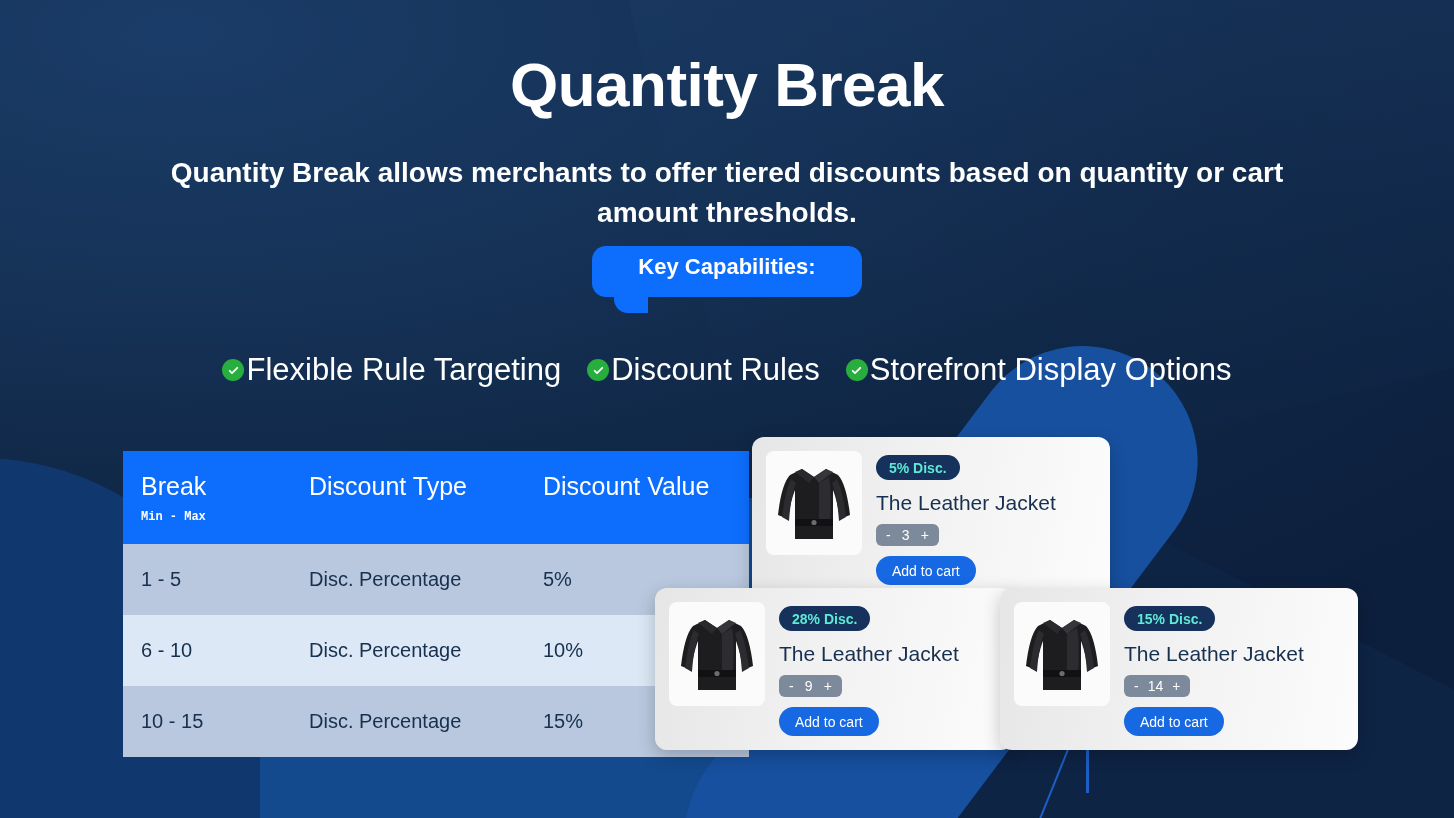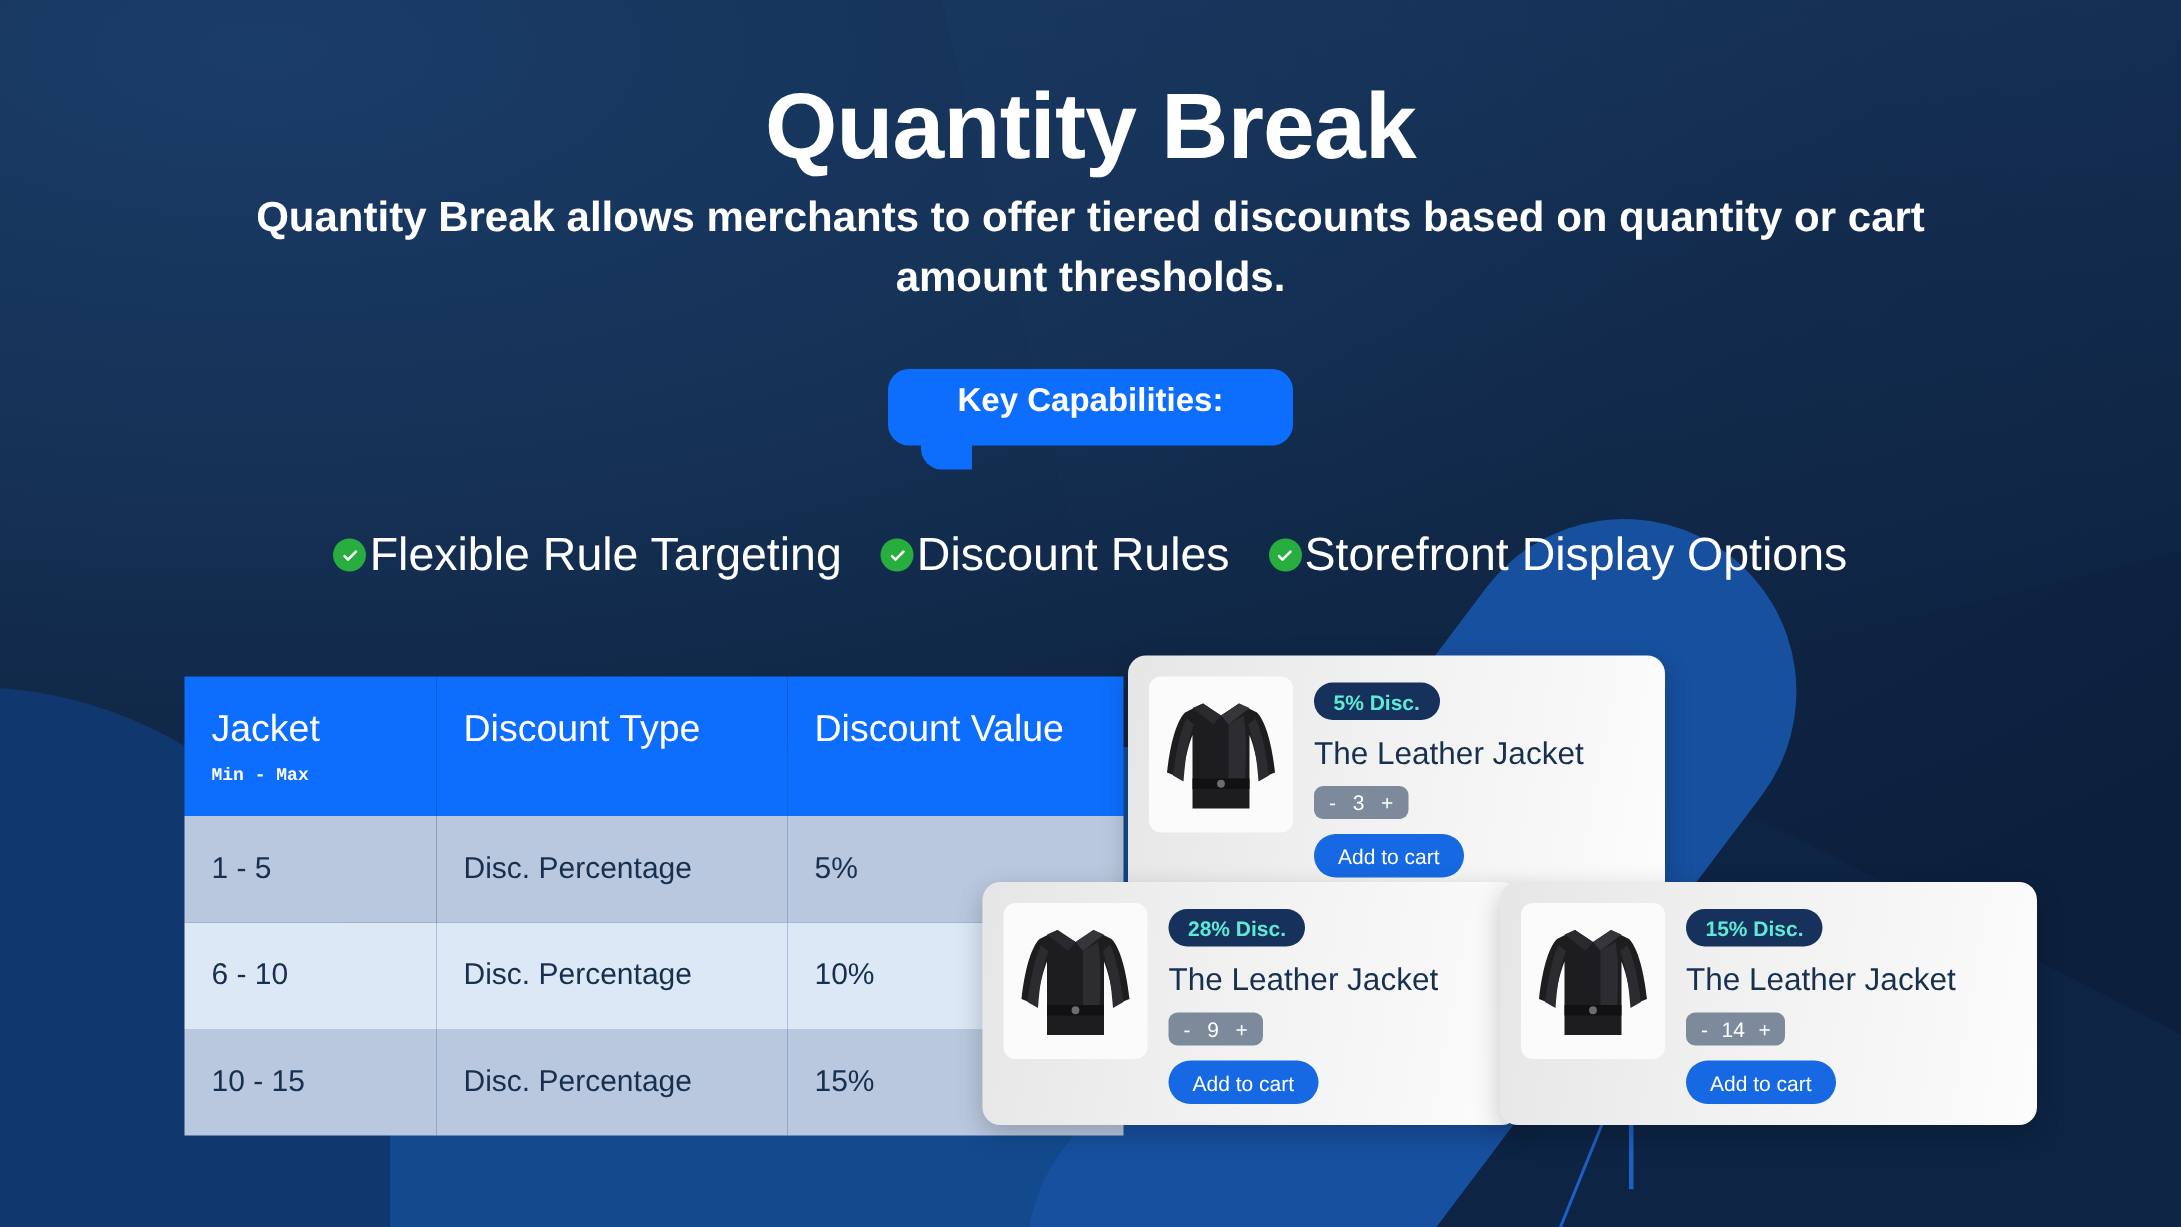--- a/index.html
+++ b/index.html
@@ -83,21 +83,21 @@
   .title {
     margin: 0;
     padding-top: 52px;
     font-size: 62px;
     line-height: 1.08;
     font-weight: 700;
     letter-spacing: -0.5px;
     color: #ffffff;
   }
   .subtitle {
-    margin: 6px auto 0;
+    margin: 34px auto 0;
     width: 1180px;
     font-size: 28px;
     line-height: 1.42;
     font-weight: 700;
     color: #ffffff;
   }
 
   
   .badge-wrap { position: absolute; left: 0; right: 0; top: 246px; text-align: center; }
   .badge {
@@ -303,21 +303,21 @@
           </svg>
       </span>
       <span class="cap-label">Storefront Display Options</span>
     </div>
   </div>
 
   <table class="table">
     <thead>
       <tr class="thead-row">
         <th class="col-range">
-          <div class="th-main">Jacket</div>
+          <div class="th-main">Break</div>
           <div class="th-sub">Min - Max</div>
         </th>
         <th class="col-type">
           <div class="th-main">Discount Type</div>
         </th>
         <th class="col-value">
           <div class="th-main">Discount Value</div>
         </th>
       </tr>
     </thead>

